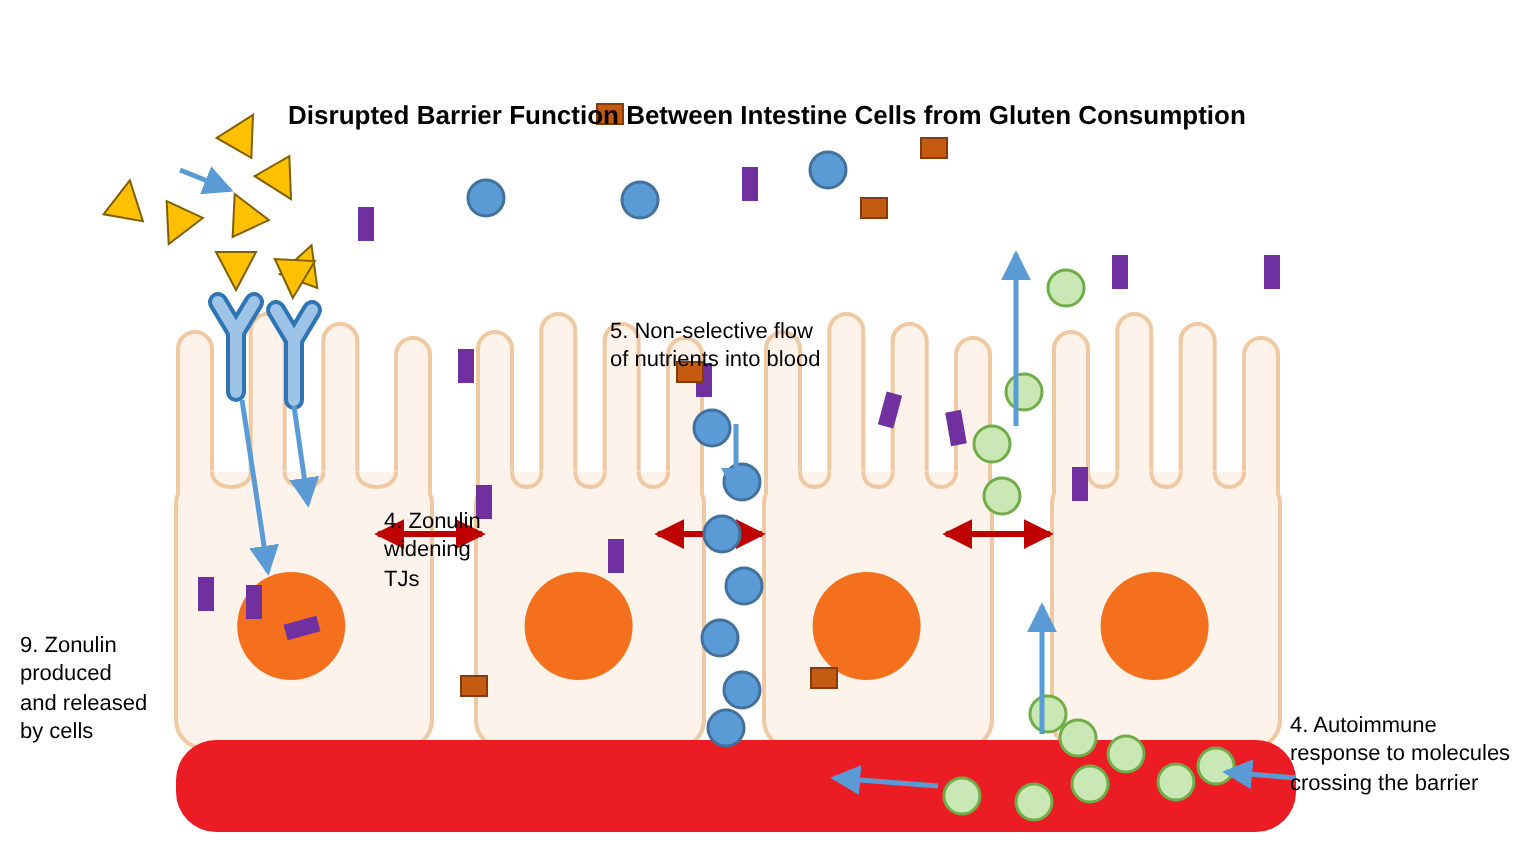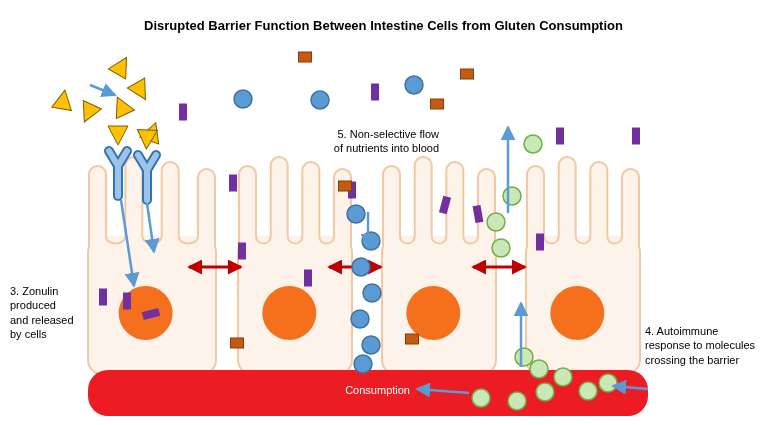--- a/index.html
+++ b/index.html
@@ -1,21 +1,21 @@
 <!DOCTYPE html>
 <html style="--gliadin: #FFC000; --gliadin-stroke: #7F6000; --zonulin: #7030A0; --nutrient: #5B9BD5; --nutrient-stroke: #41719C; --immune: #C9E8B5; --immune-stroke: #6FAD47; --molecule-brown: #C55A11; --molecule-brown-stroke: #843C0C; --cell-fill: #FDF3EB; --cell-stroke: #F0C9A2; --nucleus: #F4701D; --bloodstream: #EC1C24; --arrow-blue: #5B9BD5; --tj-arrow: #C00000; --receptor-fill: #9DC3E6; --receptor-stroke: #2E75B6; --text: #000000;"><head>
 <meta charset="utf-8">
 <style>
   html,body{margin:0;padding:0;background:#ffffff;}
   .stage{position:relative;width:767px;height:425px;background:#ffffff;overflow:hidden;
          font-family:"Liberation Sans",sans-serif;}
   .stage svg{position:absolute;left:0;top:0;}
-  .lbl{position:absolute;font-size:11px;line-height:1.3;color:#000;white-space:pre-line;}
+  .lbl{position:absolute;font-size:11px;line-height:1.3;color:#000;white-space:pre-line;margin-top:32px;}
   .title{left:0;top:18px;width:100%;text-align:center;font-size:13px;font-weight:bold;}
-  .center{text-align:right;}
+  .center{text-align:left;}
   .white{color:#fff;}
 
   
   .cell{fill:var(--cell-fill);stroke:var(--cell-stroke);stroke-width:2;}
   .patch{fill:var(--cell-fill);stroke:none;}
   .cellline{fill:none;stroke:var(--cell-stroke);stroke-width:2;}
   .nucleus{fill:var(--nucleus);}
   .blood{fill:var(--bloodstream);}
   .tri{fill:var(--gliadin);stroke:var(--gliadin-stroke);stroke-width:1;}
   .zon{fill:var(--zonulin);}
@@ -158,23 +158,26 @@
         <line x1="368" y1="212" x2="368" y2="247" class="arrow-blue" marker-end="url(#ab)"></line>
         <line x1="508" y1="213" x2="508" y2="127" class="arrow-blue" marker-end="url(#ab)"></line>
         <line x1="521" y1="367" x2="521" y2="303" class="arrow-blue" marker-end="url(#ab)"></line>
         <line x1="648" y1="389" x2="613" y2="386" class="arrow-blue" marker-end="url(#ab)"></line>
         <line x1="469" y1="393" x2="417" y2="389" class="arrow-blue" marker-end="url(#ab)"></line>
       </g>
   </svg>
 
   <div class="lbl title">Disrupted Barrier Function Between Intestine Cells from Gluten Consumption</div>
 
-  <div class="lbl" style="left:10px;top:284px;">3. Zonulin
+  <div class="lbl" style="left:10px;top:284px;">9. Zonulin
 produced
 and released
 by cells</div>
+  <div class="lbl center" style="left:192px;top:222px;width:64px;">4. Zonulin
+widening
+TJs</div>
   <div class="lbl center" style="left:305px;top:127px;width:134px;">5. Non-selective flow
 of nutrients into blood</div>
   <div class="lbl" style="left:645px;top:324px;width:120px;">4. Autoimmune
 response to molecules
 crossing the barrier</div>
   <div class="lbl center white" style="left:330px;top:383px;width:80px;">Consumption</div>
 </div>
 
 </body></html>

